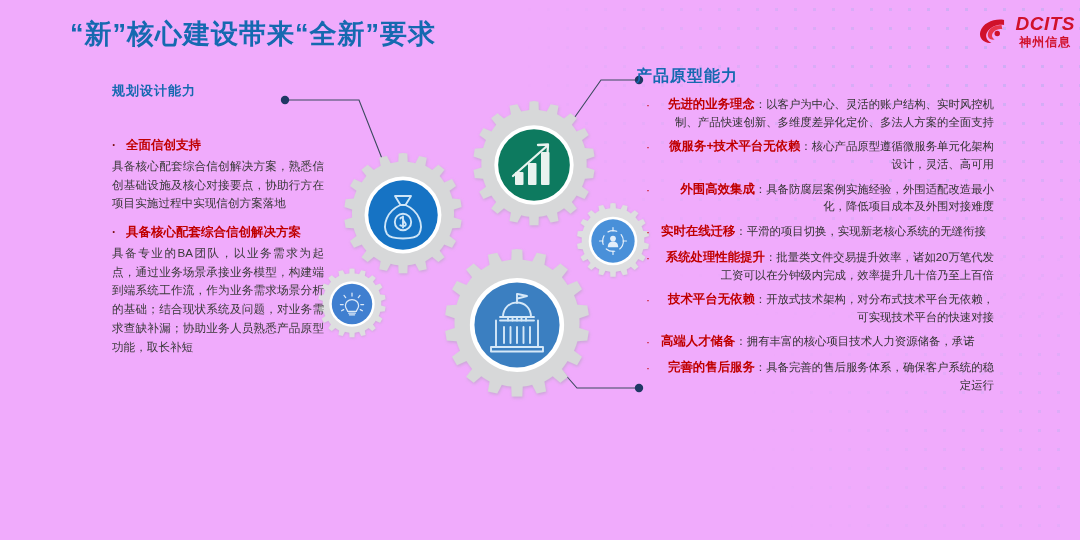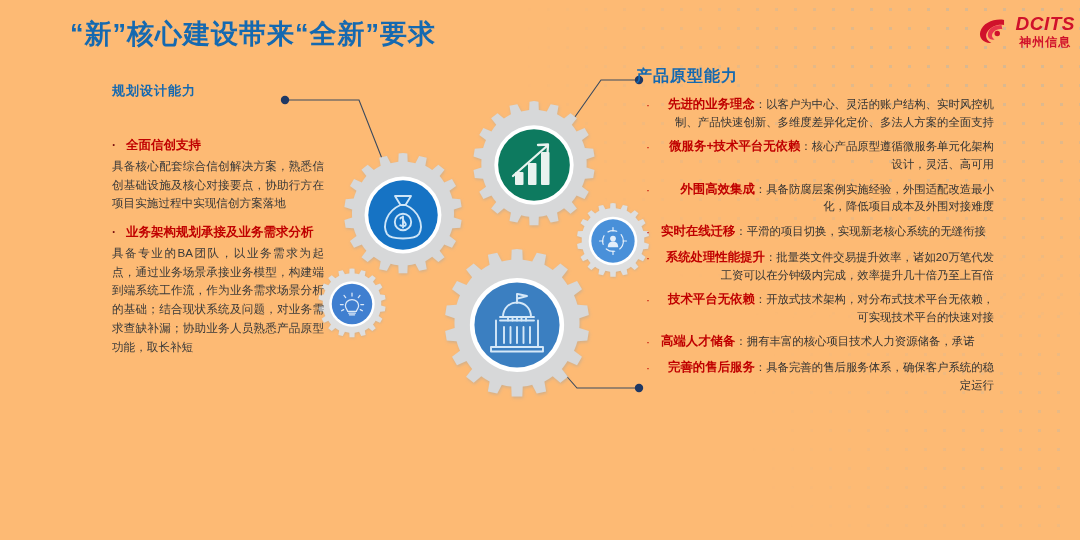--- a/index.html
+++ b/index.html
@@ -5,21 +5,21 @@
   * { box-sizing: border-box; }
   html, body {
     margin: 0; padding: 0;
     width: 1080px; height: 540px;
     overflow: hidden;
     font-family: "Liberation Sans", "DejaVu Sans", sans-serif;
   }
   #slide {
     position: relative;
     width: 1080px; height: 540px;
-    background: #fdba74;
+    background: #f0abfc;
     overflow: hidden;
   }
   
   .bg-dots {
     position: absolute;
     top: 0; right: 0;
     width: 560px; height: 330px;
     background-image:
       radial-gradient(circle, rgba(120,180,225,0.30) 1.6px, rgba(255,255,255,0) 1.9px);
     background-size: 19px 19px;
@@ -262,21 +262,21 @@
       <div class="lb-head">
         <span class="dot">·</span>
         <span>全面信创支持</span>
       </div>
       <div class="lb-body">具备核心配套综合信创解决方案，熟悉信创基础设施及核心对接要点，协助行方在项目实施过程中实现信创方案落地</div>
     </div>
 
     <div class="lb-item">
       <div class="lb-head">
         <span class="dot">·</span>
-        <span>业务架构规划承接及业务需求分析</span>
+        <span>具备核心配套综合信创解决方案</span>
       </div>
       <div class="lb-body">具备专业的BA团队，以业务需求为起点，通过业务场景承接业务模型，构建端到端系统工作流，作为业务需求场景分析的基础；结合现状系统及问题，对业务需求查缺补漏；协助业务人员熟悉产品原型功能，取长补短</div>
     </div>
   </div>
 
   <div id="right-col">
 
     <div class="sec-heading">产品原型能力</div>
 
     <div class="rb-item">

